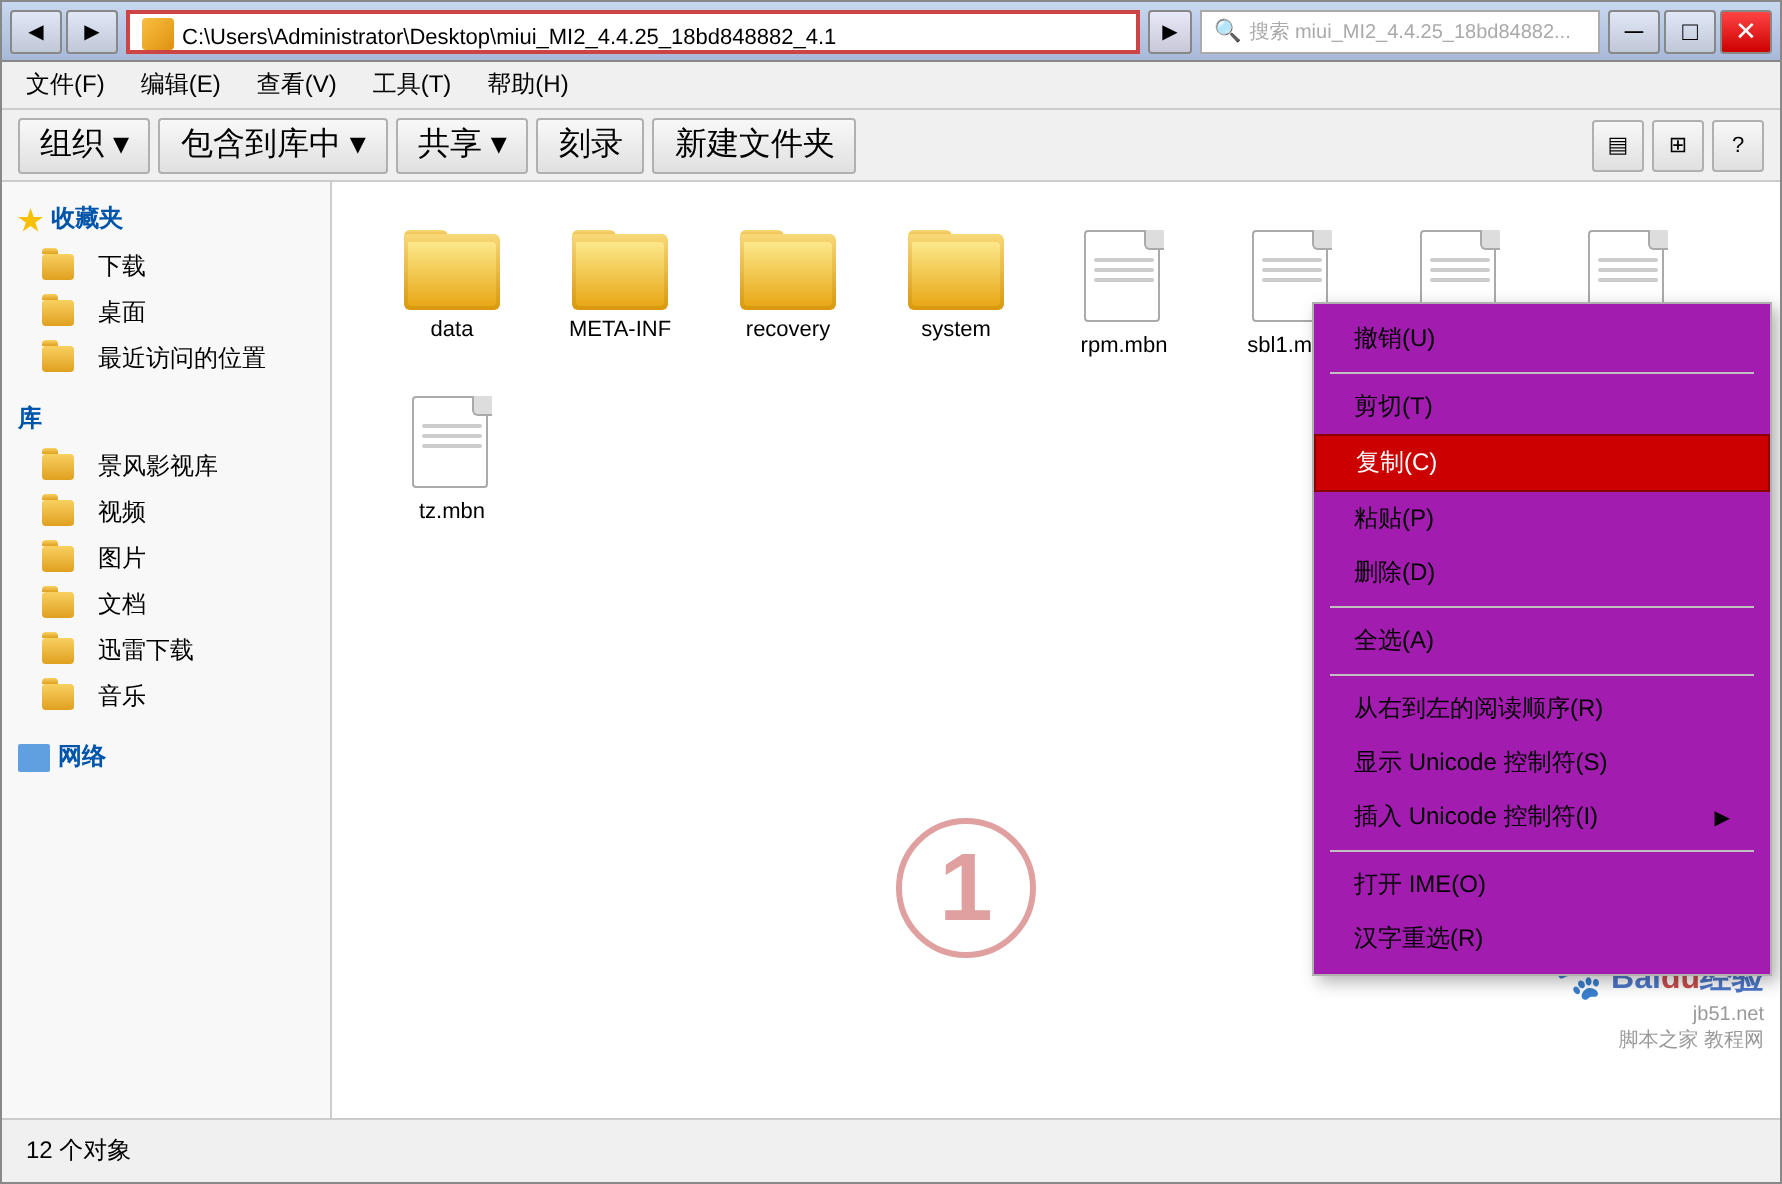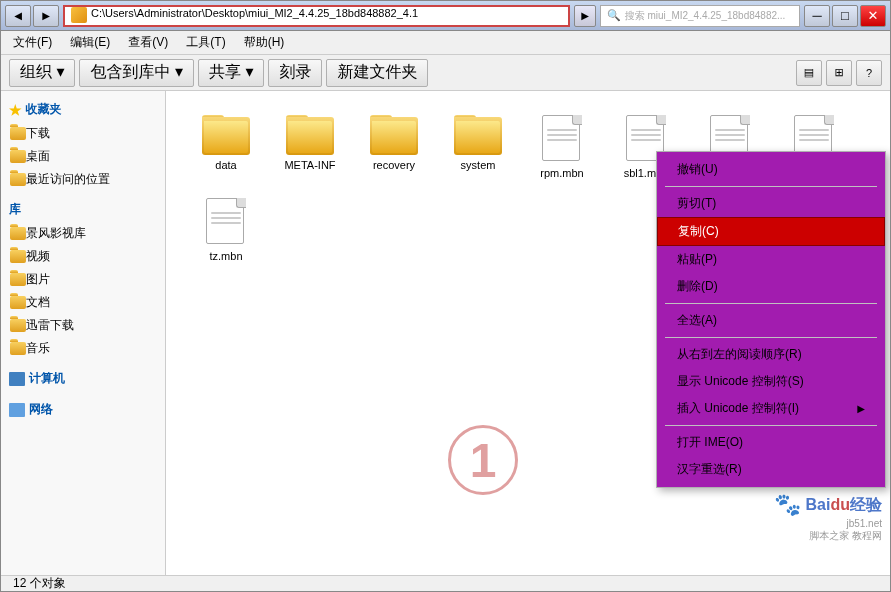--- a/index.html
+++ b/index.html
@@ -58,21 +58,21 @@
       gap: 4px;
     }
     .address-bar {
       flex: 1;
       height: 22px;
       background: white;
       border: 2px solid #c44;
       padding: 0 6px;
       font-size: 12px;
       display: flex;
-      align-items: flex-start;
+      align-items: flex-end;
       gap: 4px;
     }
     .address-icon {
       width: 16px;
       height: 16px;
       background: linear-gradient(135deg, #f8c040, #e09010);
       border-radius: 2px;
       flex-shrink: 0;
     }
     .address-text {
@@ -203,26 +203,26 @@
       font-size: 12px;
       color: #0055aa;
       font-weight: bold;
       display: flex;
       align-items: center;
       gap: 4px;
       cursor: pointer;
     }
     .sidebar-header .star { color: #f8c000; font-size: 14px; }
     .sidebar-item {
-      padding: 3px 8px 3px 9px;
+      padding: 3px 8px 3px 20px;
       font-size: 12px;
       cursor: pointer;
       display: flex;
       align-items: center;
-      gap: 0;
+      gap: 12px;
       color: #000;
     }
     .folder-icon-sm {
       width: 16px;
       height: 13px;
       background: linear-gradient(to bottom, #f8d060, #e0a020);
       border-radius: 2px 2px 2px 2px;
       flex-shrink: 0;
       position: relative;
     }
@@ -419,21 +419,21 @@
     }
     .ctx-separator {
       height: 1px;
       background: #c0c0c0;
       margin: 3px 8px;
     }
     .ctx-arrow { font-size: 10px; }
 
     
     .status-bar {
-      height: 16px;
+      height: 32px;
       background: #f0f0f0;
       border-top: 1px solid #ccc;
       display: flex;
       align-items: center;
       padding: 0 12px;
       font-size: 12px;
       flex-shrink: 0;
     }
 
     
@@ -541,26 +541,20 @@
         <div class="sidebar-item">
           <div class="folder-icon-sm"></div>
           <span>迅雷下载</span>
         </div>
         <div class="sidebar-item">
           <div class="folder-icon-sm"></div>
           <span>音乐</span>
         </div>
       </div>
 
-      <div class="sidebar-section">
-        <div class="sidebar-lib-header">
-          <div class="pc-icon"></div>
-          <span>计算机</span>
-        </div>
-      </div>
 
       <div class="sidebar-section">
         <div class="sidebar-lib-header">
           <div class="network-icon"></div>
           <span>网络</span>
         </div>
       </div>
     </div>
 
     <div class="content-area">

